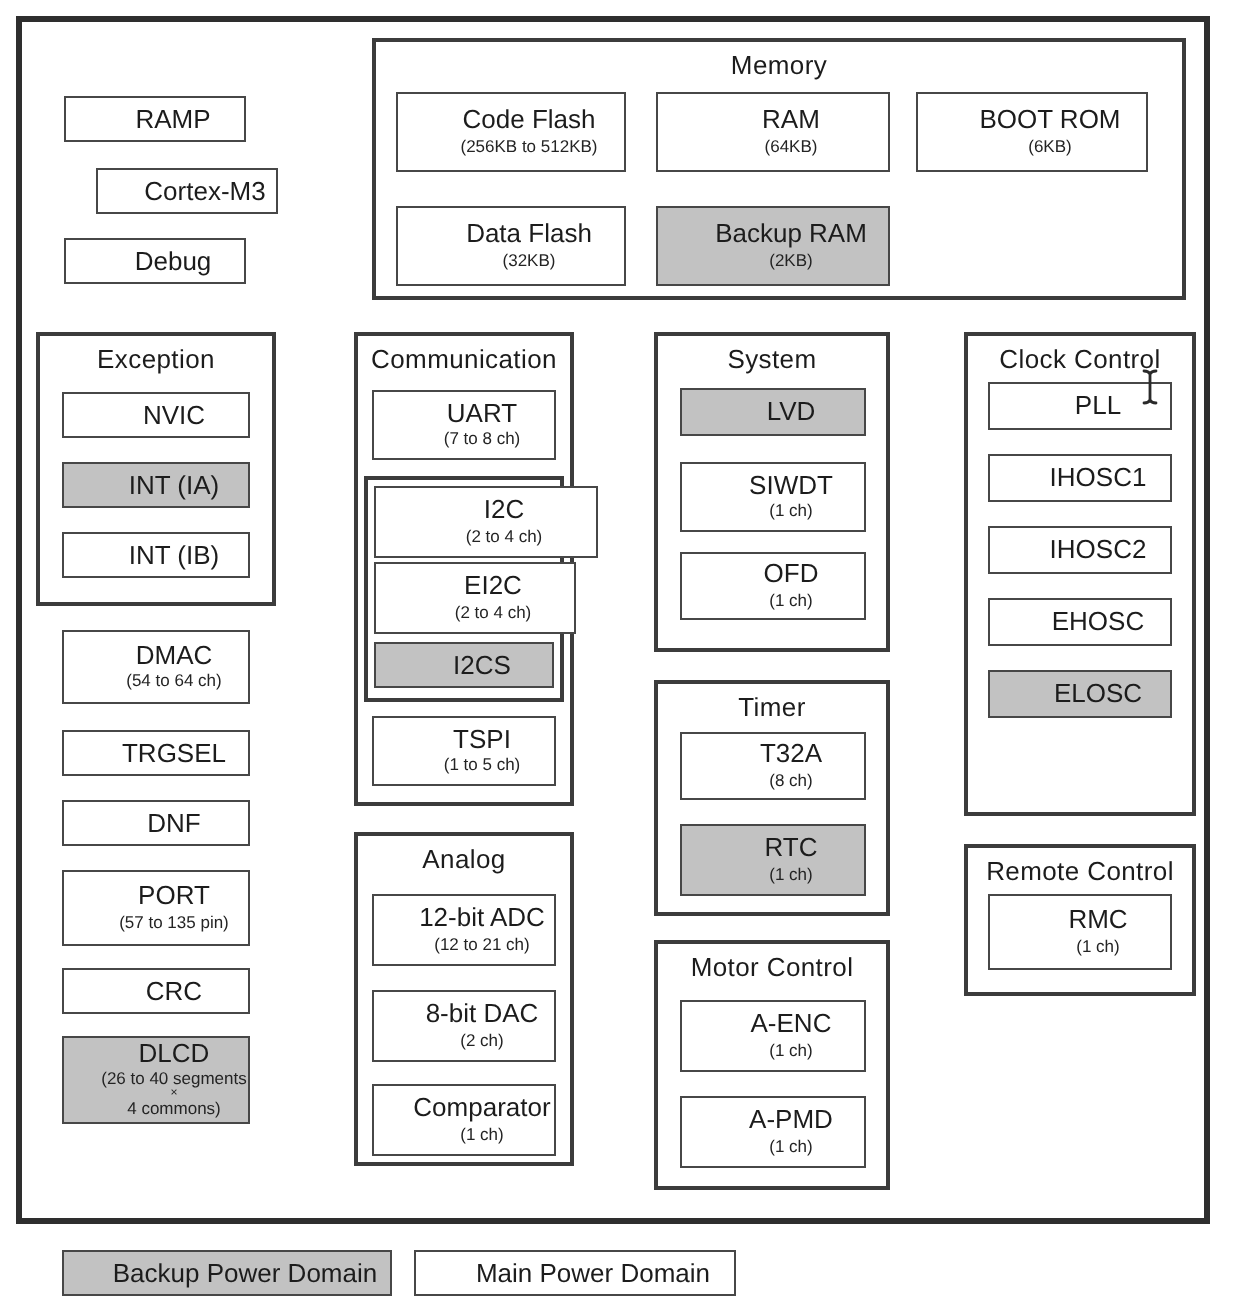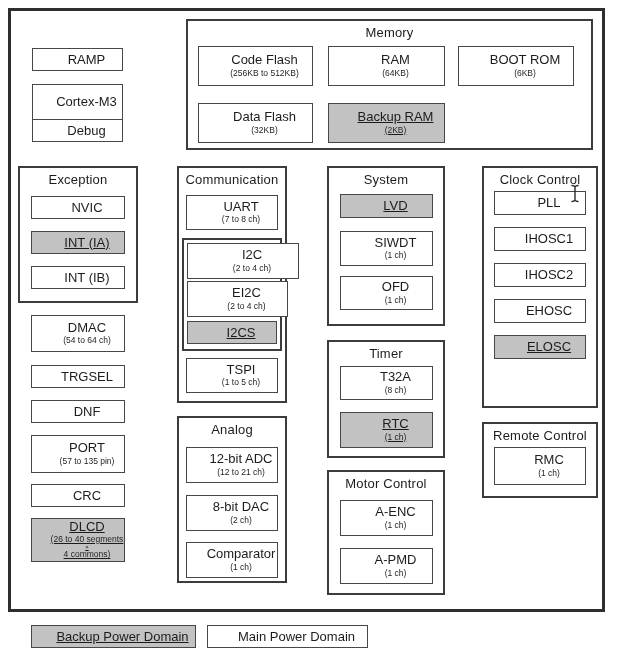--- a/index.html
+++ b/index.html
@@ -9,21 +9,21 @@
     -webkit-font-smoothing:antialiased;
   }
   .outline{position:absolute;left:8px;top:8px;width:597px;height:604px;border:3px solid #2e2e2e;box-sizing:border-box;background:#ffffff;}
   .grp{position:absolute;border:2px solid #3c3c3c;box-sizing:border-box;background:#ffffff;}
   .grp-title{text-align:center;font-size:13px;padding-top:4px;letter-spacing:.2px;}
   .inner-grp{position:absolute;border:2px solid #3c3c3c;box-sizing:border-box;background:#ffffff;}
   .box{
     position:absolute;border:1.5px solid #474747;box-sizing:border-box;background:#ffffff;
     display:flex;flex-direction:column;align-items:center;justify-content:center;text-align:center;padding-left:18px;
   }
-  .box.gray{background:#c2c2c2;text-decoration:underline;}
+  .box.gray{background:#c2c2c2;}
   .lbl{font-size:13px;line-height:1.05;}
   .sub{font-size:8.5px;line-height:1.15;margin-top:2px;color:#242424;}
   .sub.tiny{font-size:6px;line-height:4px;margin-top:1px;}
   .sub.wrap{margin-top:1px;}
   .legend-box{font-size:13px;}
   .cursor{position:absolute;left:569px;top:184px;}
 </style>
 </head>
 <body>
 
@@ -55,21 +55,21 @@
   <div class="grp" style="left:482px;top:166px;width:116px;height:242px">
     <div class="grp-title">Clock Control</div>
   </div>
   <div class="grp" style="left:482px;top:422px;width:116px;height:76px">
     <div class="grp-title">Remote Control</div>
   </div>
 
   <div class="box" style="left:32px;top:48px;width:91px;height:23px">
     <div class="lbl">RAMP</div>
   </div>
-  <div class="box" style="left:32px;top:84px;width:91px;height:36px">
+  <div class="box" style="left:48px;top:84px;width:91px;height:23px">
     <div class="lbl">Cortex-M3</div>
   </div>
   <div class="box" style="left:32px;top:119px;width:91px;height:23px">
     <div class="lbl">Debug</div>
   </div>
 
   <div class="box" style="left:198px;top:46px;width:115px;height:40px">
     <div class="lbl">Code Flash</div>
     <div class="sub">(256KB to 512KB)</div>
   </div>

